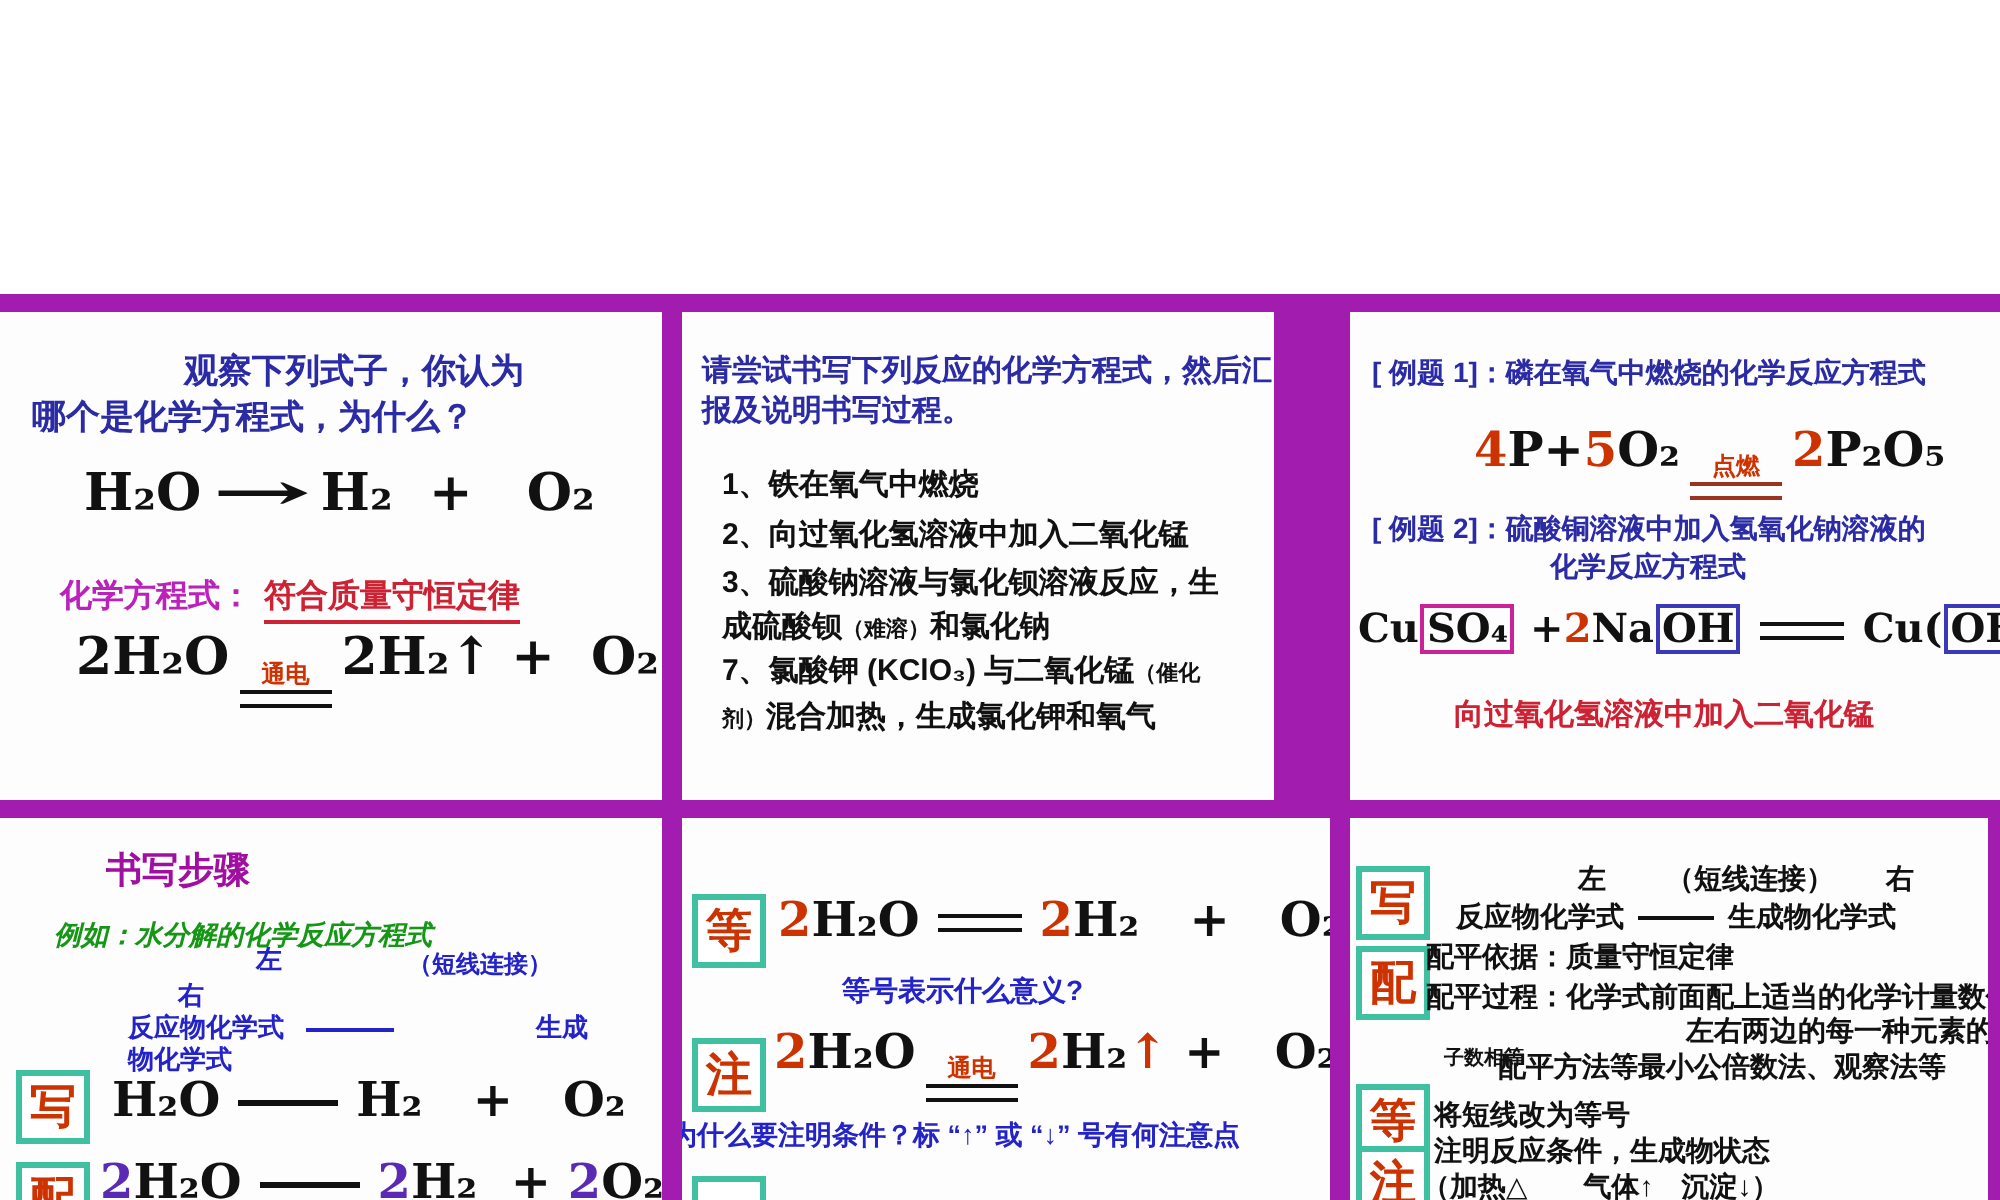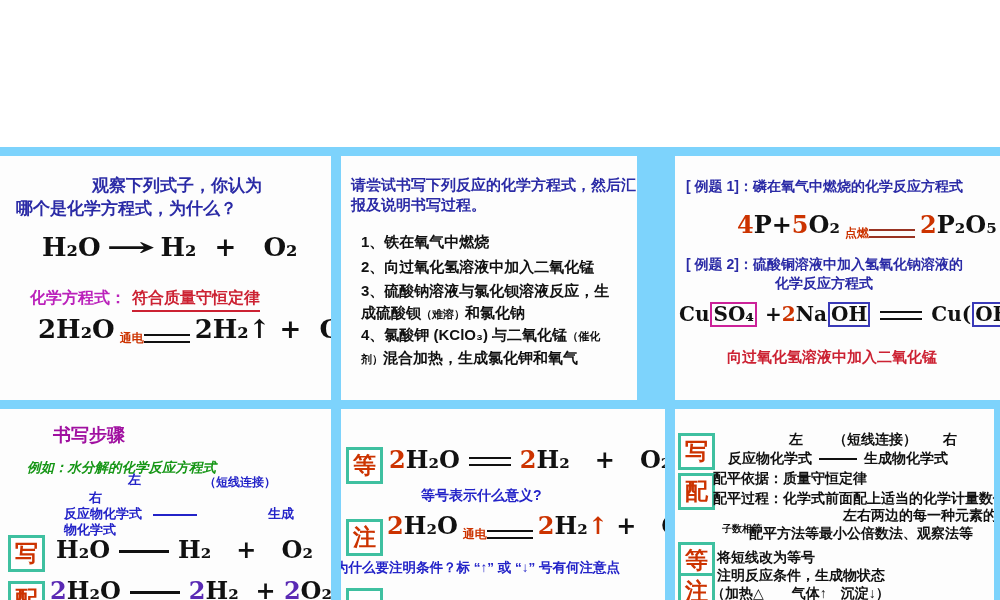--- a/index.html
+++ b/index.html
@@ -1,18 +1,18 @@
 <!DOCTYPE html>
 <html><head>
 <meta charset="utf-8">
 <style>
   html,body{margin:0;padding:0;}
   body{width:1000px;height:600px;overflow:hidden;background:#ffffff;position:relative;
        font-family:"Liberation Sans","DejaVu Sans",sans-serif;}
-  .slide-area{position:absolute;left:0;top:147px;width:1000px;height:453px;background:#7dd3fc;}
+  .slide-area{position:absolute;left:0;top:147px;width:1000px;height:453px;background:#a21caf;}
   .panel{position:absolute;background:#fdfdfd;overflow:hidden;}
   .p1{left:0;top:9px;width:331px;height:244px;}
   .p2{left:341px;top:9px;width:296px;height:244px;}
   .p3{left:675px;top:9px;width:350px;height:244px;}
   .p4{left:0;top:262px;width:331px;height:191px;}
   .p5{left:341px;top:262px;width:324px;height:191px;}
   .p6{left:675px;top:262px;width:319px;height:191px;}
   .abs{position:absolute;white-space:pre;}
   .b{font-weight:bold;}
   .navy{color:#2b2ba6;}
@@ -24,21 +24,21 @@
   .green{color:#169616;font-style:italic;}
   .purple{color:#5a2ab4;}
   .maroon{color:#993322;}
   .black{color:#111;}
   .small{font-size:11px;}
   .eq{font-family:"DejaVu Serif","Liberation Serif",serif;font-weight:bold;color:#111;white-space:pre;}
   .underl{border-bottom:2px solid #cc2233;padding-bottom:1px;}
   .stepbox{position:absolute;width:31px;height:31px;border:3px solid #3fc0a0;background:#fff;
            display:flex;align-items:center;justify-content:center;
            font-size:23px;font-weight:bold;color:#cc3300;line-height:1;}
-  .stack{display:inline-flex;flex-direction:row;align-items:center;vertical-align:-4px;margin:0 5px;}
+  .stack{display:inline-flex;flex-direction:column;align-items:center;vertical-align:-4px;margin:0 5px;}
   .stack-label{font-size:12px;line-height:1.05;font-weight:bold;
                font-family:"Liberation Sans","DejaVu Sans",sans-serif;color:#cc3300;}
   .stack-bar{width:46px;height:5px;border-top:2px solid currentColor;border-bottom:2px solid currentColor;margin-top:1px;}
   .bar{display:inline-block;vertical-align:middle;margin:0 9px;border-color:currentColor;}
   .bar.single{width:50px;border-top:3px solid currentColor;}
   .bar.single-short{width:38px;border-top:2px solid currentColor;margin:0 7px;}
   .bar.double{width:42px;height:5px;border-top:2px solid currentColor;border-bottom:2px solid currentColor;}
   .boxm{border:2px solid #cc2299;padding:0 1px;margin:0 1px;display:inline-block;line-height:1.05;}
   .boxb{border:2px solid #3a3ab8;padding:0 1px;margin:0 1px;display:inline-block;line-height:1.05;}
   .longarrow{display:inline-block;transform:scaleX(2.3);margin:0 19px;}
@@ -58,21 +58,21 @@
     <div class="abs eq" style="left:38px;top:158px;font-size:26px;"><span>2H₂O</span><span class="stack "><span class="stack-label">通电</span><span class="stack-bar"></span></span><span>2H₂↑ +  O₂↑</span></div>
   </div>
 
   <div class="panel p2">
     <div class="abs b navy" style="left:10px;top:20px;font-size:15px;">请尝试书写下列反应的化学方程式，然后汇</div>
     <div class="abs b navy" style="left:10px;top:40px;font-size:15px;">报及说明书写过程。</div>
     <div class="abs b black" style="left:20px;top:77px;font-size:15px;">1、铁在氧气中燃烧</div>
     <div class="abs b black" style="left:20px;top:102px;font-size:15px;">2、向过氧化氢溶液中加入二氧化锰</div>
     <div class="abs b black" style="left:20px;top:126px;font-size:15px;">3、硫酸钠溶液与氯化钡溶液反应，生</div>
     <div class="abs b black" style="left:20px;top:148px;font-size:15px;"><span>成硫酸钡</span><span class="small">（难溶）</span><span>和氯化钠</span></div>
-    <div class="abs b black" style="left:20px;top:170px;font-size:15px;"><span>4、氯酸钾 (</span><span class="serifblue">KClO₃</span><span>) 与二氧化锰</span><span class="small">（催化</span></div>
+    <div class="abs b black" style="left:20px;top:170px;font-size:15px;"><span>7、氯酸钾 (</span><span class="serifblue">KClO₃</span><span>) 与二氧化锰</span><span class="small">（催化</span></div>
     <div class="abs b black" style="left:20px;top:193px;font-size:15px;"><span class="small">剂）</span><span>混合加热，生成氯化钾和氧气</span></div>
   </div>
 
   <div class="panel p3">
     <div class="abs b navy" style="left:11px;top:22px;font-size:14px;">[ 例题 1]：磷在氧气中燃烧的化学反应方程式</div>
     <div class="abs eq" style="left:62px;top:54px;font-size:24px;"><span class="red">4</span><span>P+</span><span class="red">5</span><span>O₂</span><span class="stack maroon"><span class="stack-label">点燃</span><span class="stack-bar"></span></span><span class="red">2</span><span>P₂O₅</span></div>
     <div class="abs b navy" style="left:11px;top:100px;font-size:14px;">[ 例题 2]：硫酸铜溶液中加入氢氧化钠溶液的</div>
     <div class="abs b navy" style="left:100px;top:119px;font-size:14px;">化学反应方程式</div>
     <div class="abs eq" style="left:4px;top:146px;font-size:20px;"><span>Cu</span><span class="boxm">SO₄</span><span> +</span><span class="red">2</span><span>Na</span><span class="boxb">OH</span><span class="bar double "></span><span>Cu(</span><span class="boxb">OH</span></div>
     <div class="abs b red2" style="left:52px;top:192px;font-size:15px;">向过氧化氢溶液中加入二氧化锰</div>

